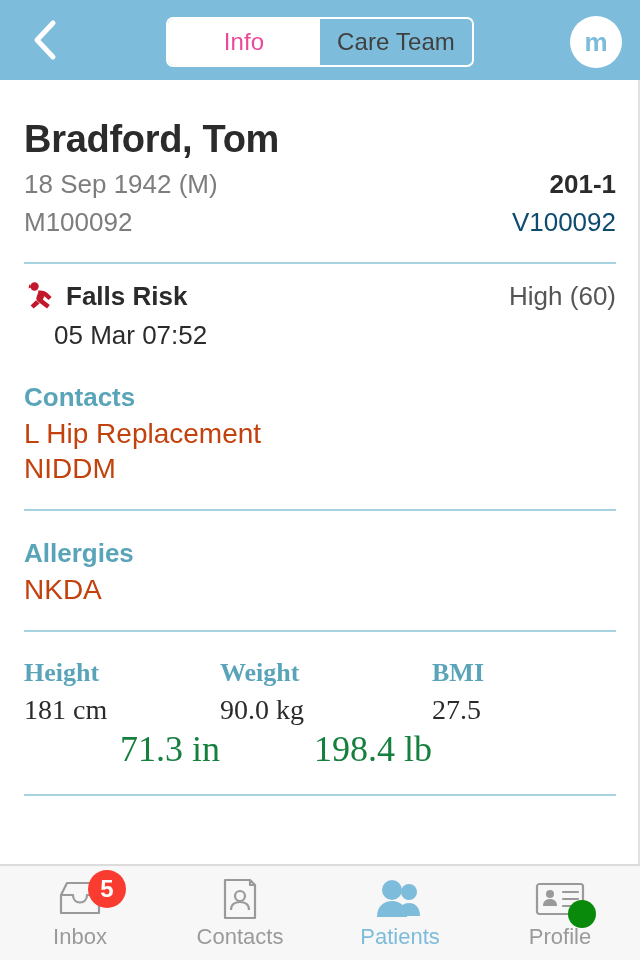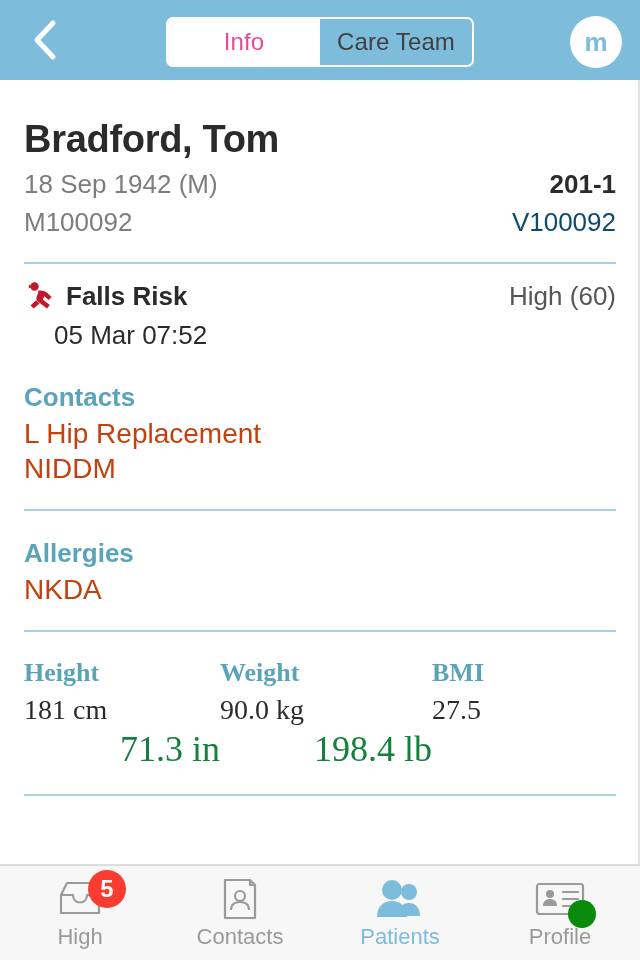--- a/index.html
+++ b/index.html
@@ -343,21 +343,21 @@
     <div class="tab">
       <div class="tab-icon">
         <span>
           <svg width="48" height="38" viewBox="0 0 48 38" fill="none" stroke="#9a9a9a" stroke-width="2.2">
             <path d="M5 15 L11 3 L37 3 L43 15 L43 33 L5 33 Z" stroke-linejoin="round"></path>
             <path d="M5 15 L17 15 C17 19.5 20 22.5 24 22.5 C28 22.5 31 19.5 31 15 L43 15" stroke-linejoin="round"></path>
           </svg>
         </span>
         <span class="badge">5</span>
       </div>
-      <div class="tab-label">High</div>
+      <div class="tab-label">Inbox</div>
     </div>
 
     <div class="tab">
       <div class="tab-icon">
         <span>
           <svg width="40" height="44" viewBox="0 0 40 44" fill="none" stroke="#9a9a9a" stroke-width="2.2">
             <path d="M5 3 L30 3 L35 8 L35 41 L5 41 Z" stroke-linejoin="round"></path>
             <path d="M30 3 L30 8 L35 8" stroke-linejoin="round"></path>
             <circle cx="20" cy="19" r="5"></circle>
             <path d="M11 33 C11 27.5 15 25 20 25 C25 25 29 27.5 29 33" stroke-linejoin="round"></path>

